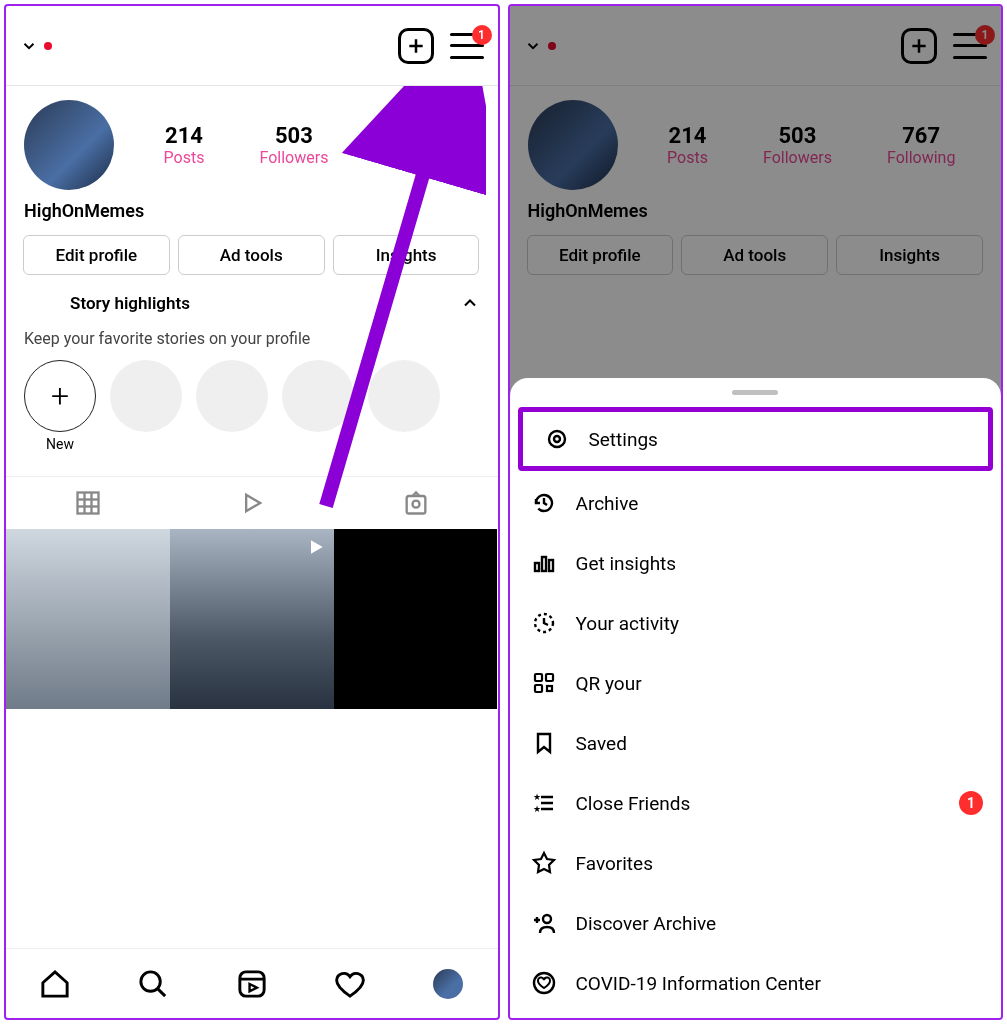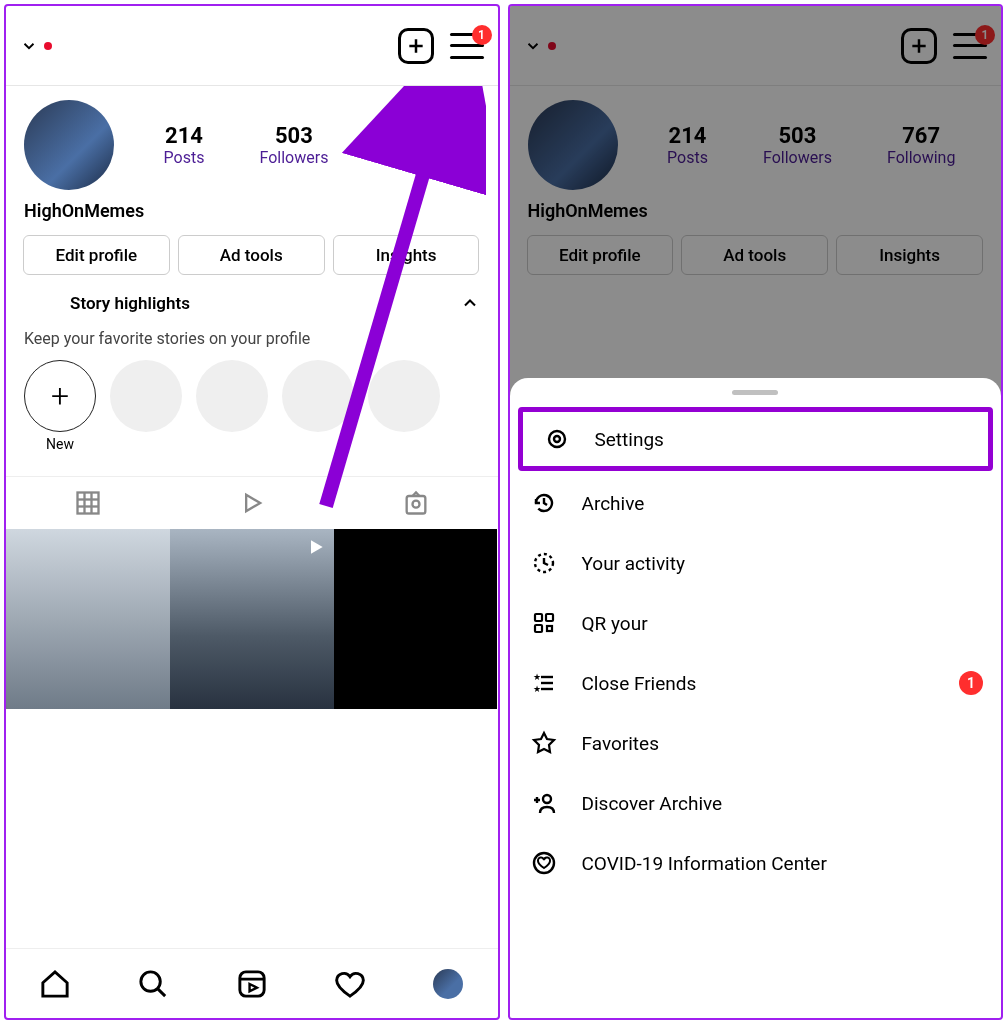--- a/index.html
+++ b/index.html
@@ -12,21 +12,21 @@
 .icon-btn{display:flex;align-items:center;justify-content:center;cursor:pointer;position:relative;}
 .icon-plus{width:36px;height:36px;border:3px solid #000;border-radius:10px;margin-right:16px;display:flex;align-items:center;justify-content:center;}
 .icon-hamburger{width:34px;height:26px;display:flex;flex-direction:column;justify-content:space-between;}
 .icon-hamburger span{height:3px;background:#000;border-radius:2px;}
 .badge{position:absolute;top:-8px;right:-8px;background:#ff2e2e;color:#fff;border-radius:50%;width:20px;height:20px;font-size:12px;display:flex;align-items:center;justify-content:center;font-weight:600;}
 .profile-row{display:flex;align-items:center;padding:14px 18px 4px 18px;gap:22px;}
 .avatar{width:90px;height:90px;border-radius:50%;background:linear-gradient(135deg,#2b3a55 0%,#4a6fa5 60%,#1b2a44 100%);flex-shrink:0;}
 .stats{flex:1;display:flex;justify-content:space-around;}
 .stat{text-align:center;}
 .stat .num{font-size:22px;font-weight:700;}
-.stat .lbl{font-size:16px;color:#4c1d95;}
+.stat .lbl{font-size:16px;color:#ec4899;}
 .display-name{padding:6px 18px 14px 18px;font-weight:600;font-size:18px;}
 .btn-row{display:flex;gap:8px;padding:0 18px 18px 17px;}
 .btn{flex:1;border:1px solid #ccc;border-radius:6px;height:40px;display:flex;align-items:center;justify-content:center;font-size:17px;font-weight:500;cursor:pointer;background:#fff;}
 .highlights{padding:0 18px;}
 .hl-head{display:flex;align-items:center;justify-content:space-between;margin-left:46px;}
 .hl-head .t{font-size:17px;font-weight:600;}
 .hl-sub{font-size:16px;color:#444;margin-top:16px;}
 .hl-circles{display:flex;gap:14px;margin-top:12px;overflow:hidden;}
 .circle{width:72px;height:72px;border-radius:50%;background:#efefef;flex-shrink:0;}
 .circle.new{background:#fff;border:1px solid #222;display:flex;align-items:center;justify-content:center;font-size:32px;font-weight:300;}
@@ -42,21 +42,21 @@
 .play-ov{position:absolute;top:8px;right:8px;color:#fff;}
 .bottomnav{margin-top:auto;height:70px;display:flex;align-items:center;justify-content:space-around;border-top:1px solid #eee;}
 .bottomnav .nav-item{width:34px;height:34px;display:flex;align-items:center;justify-content:center;cursor:pointer;}
 .mini-avatar{width:30px;height:30px;border-radius:50%;background:linear-gradient(135deg,#2b3a55 0%,#4a6fa5 60%);}
 .arrow{position:absolute;left:300px;top:80px;width:180px;height:440px;pointer-events:none;z-index:50;}
 
 
 .dim{position:absolute;inset:0;background:rgba(0,0,0,0.45);}
 .sheet{position:absolute;left:0;right:0;bottom:0;top:372px;background:#fff;border-top-left-radius:18px;border-top-right-radius:18px;padding:12px 0 8px 0;}
 .handle{width:46px;height:5px;background:#c0c0c0;border-radius:3px;margin:0 auto 12px auto;}
-.menu-item{display:flex;align-items:center;gap:22px;height:60px;padding:16px 18px;cursor:pointer;font-size:19px;}
+.menu-item{display:flex;align-items:center;gap:16px;height:60px;padding:16px 18px;cursor:pointer;font-size:19px;}
 .menu-item .micon{width:32px;height:32px;display:flex;align-items:center;justify-content:center;}
 .menu-item .micon svg{width:28px;height:28px;}
 .menu-item.highlight{border:5px solid #9400d3;border-radius:4px;margin:2px 8px;height:64px;}
 .mi-badge{margin-left:auto;background:#ff2e2e;color:#fff;border-radius:50%;width:24px;height:24px;font-size:14px;display:flex;align-items:center;justify-content:center;font-weight:600;}
 
 .phone.dimmed .topbar,.phone.dimmed .profile-row,.phone.dimmed .display-name,.phone.dimmed .btn-row{position:relative;z-index:0;}
 </style>
 </head>
 <body>
 
@@ -271,36 +271,54 @@
               <path d="M6 14a8 8 0 1 1 2.3 5.6" fill="none" stroke="#000" stroke-width="2.4"></path>
               <polyline points="6,10 6,14 10,14" fill="none" stroke="#000" stroke-width="2.4"></polyline>
               <polyline points="14,9 14,14 17,16" fill="none" stroke="#000" stroke-width="2.4"></polyline>
             </svg>
           </div>
           <span>Archive</span>
         </div>
         <div class="menu-item">
           <div class="micon">
             <svg viewBox="0 0 28 28">
+              <rect x="5" y="14" width="4" height="8" fill="none" stroke="#000" stroke-width="2.4"></rect>
+              <rect x="12" y="8" width="4" height="14" fill="none" stroke="#000" stroke-width="2.4"></rect>
+              <rect x="19" y="11" width="4" height="11" fill="none" stroke="#000" stroke-width="2.4"></rect>
+            </svg>
+          </div>
+          <span>Get insights</span>
+        </div>
+        <div class="menu-item">
+          <div class="micon">
+            <svg viewBox="0 0 28 28">
               <circle cx="14" cy="14" r="9" fill="none" stroke="#000" stroke-width="2.4" stroke-dasharray="3 3"></circle>
               <polyline points="14,9 14,14 18,16" fill="none" stroke="#000" stroke-width="2.4"></polyline>
             </svg>
           </div>
           <span>Your activity</span>
         </div>
         <div class="menu-item">
           <div class="micon">
             <svg viewBox="0 0 28 28">
               <rect x="5" y="5" width="7" height="7" rx="1" fill="none" stroke="#000" stroke-width="2.2"></rect>
               <rect x="16" y="5" width="7" height="7" rx="1" fill="none" stroke="#000" stroke-width="2.2"></rect>
               <rect x="5" y="16" width="7" height="7" rx="1" fill="none" stroke="#000" stroke-width="2.2"></rect>
               <rect x="17" y="17" width="5" height="5" fill="none" stroke="#000" stroke-width="2.2"></rect>
             </svg>
           </div>
           <span>QR your</span>
+        </div>
+        <div class="menu-item">
+          <div class="micon">
+            <svg viewBox="0 0 28 28">
+              <path d="M8 5h12v18l-6-5-6 5z" fill="none" stroke="#000" stroke-width="2.4"></path>
+            </svg>
+          </div>
+          <span>Saved</span>
         </div>
         <div class="menu-item">
           <div class="micon">
             <svg viewBox="0 0 28 28">
               <line x1="11" y1="8" x2="23" y2="8" stroke="#000" stroke-width="2.4"></line>
               <line x1="11" y1="14" x2="23" y2="14" stroke="#000" stroke-width="2.4"></line>
               <line x1="11" y1="20" x2="23" y2="20" stroke="#000" stroke-width="2.4"></line>
               <text x="3" y="11" font-size="9">★</text>
               <text x="3" y="23" font-size="9">★</text>
             </svg>

